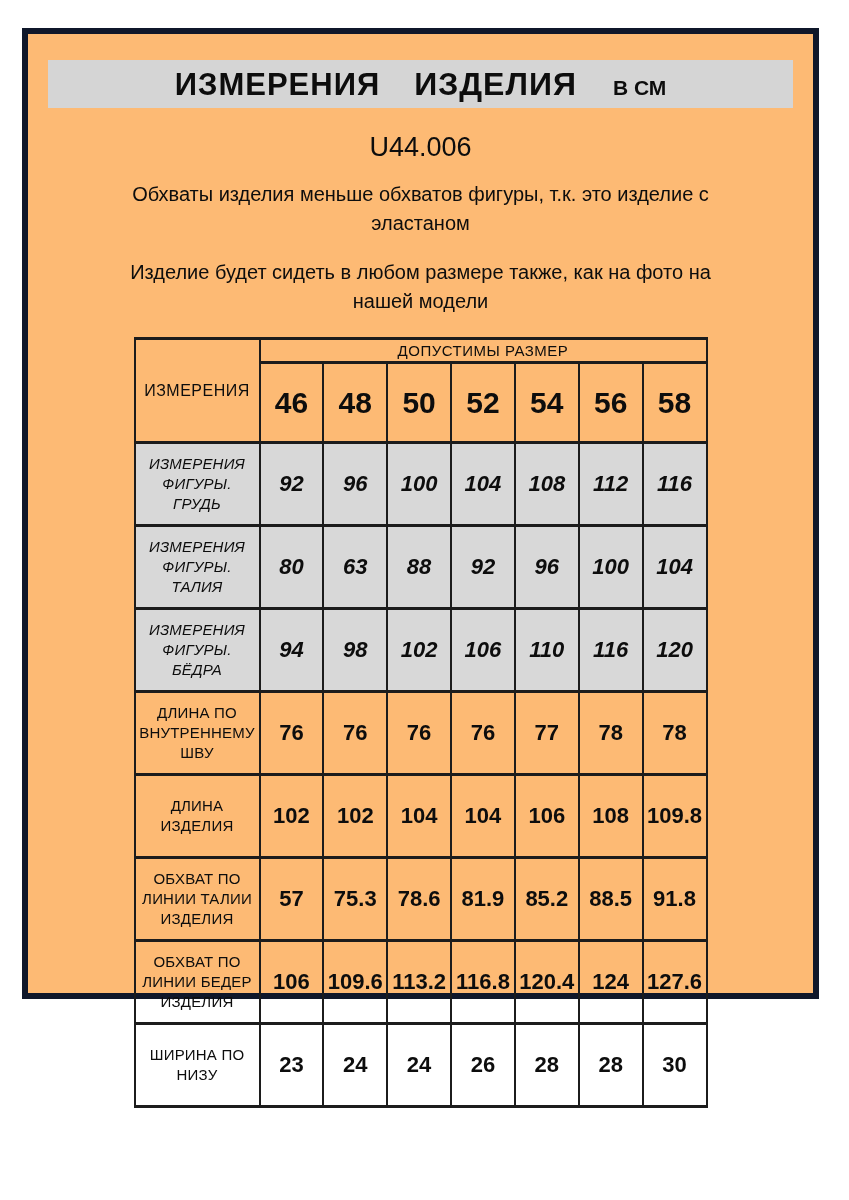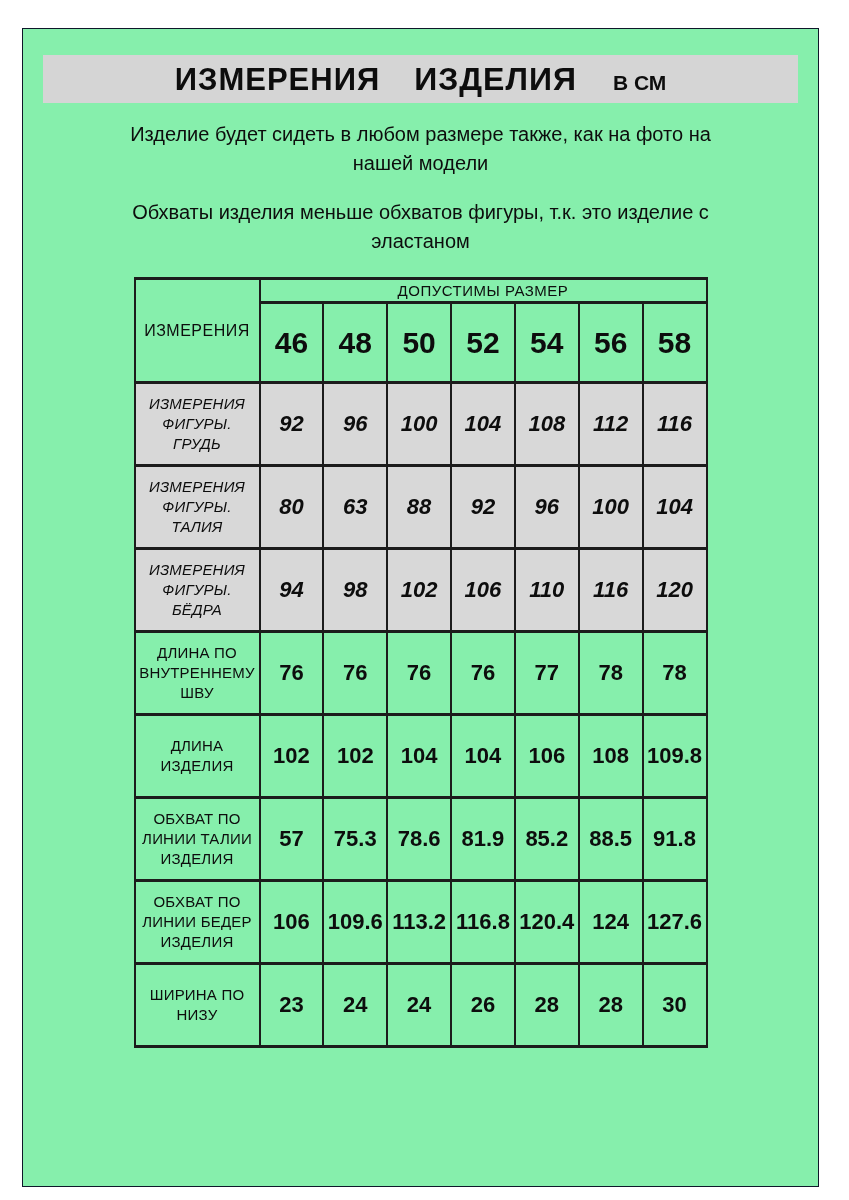--- a/index.html
+++ b/index.html
@@ -14,24 +14,24 @@
     width: 849px;
     height: 1200px;
     background: #ffffff;
     overflow: hidden;
   }
   .frame {
     position: absolute;
     left: 22px;
     top: 28px;
     width: 797px;
-    height: 1159px;
-    border: 1px solid #0f172a;
+    height: 971px;
+    border: 6px solid #0f172a;
     box-sizing: border-box;
-    background: #86efac;
+    background: #fdba74;
   }
   .header-bar {
     margin: 26px 20px 0 20px;
     height: 48px;
     background: var(--bar-bg, #d5d5d5);
     text-align: center;
     line-height: 48px;
     white-space: nowrap;
   }
   .header-bar .t1 {
@@ -103,23 +103,24 @@
 </head>
 <body>
 
 <div class="page">
   <div class="frame">
 
     <div class="header-bar">
       <span class="t1">ИЗМЕРЕНИЯ</span><span class="t2">ИЗДЕЛИЯ</span><span class="t3">В СМ</span>
     </div>
 
-
+    <div class="article-code">U44.006</div>
+
+    <p class="intro">Обхваты изделия меньше обхватов фигуры, т.к. это изделие с эластаном</p>
     <p class="intro">Изделие будет сидеть в любом размере также, как на фото на нашей модели</p>
-    <p class="intro">Обхваты изделия меньше обхватов фигуры, т.к. это изделие с эластаном</p>
 
     <table class="sizes">
       <colgroup>
         <col class="col-label">
         <col>
           <col>
           <col>
           <col>
           <col>
           <col>

